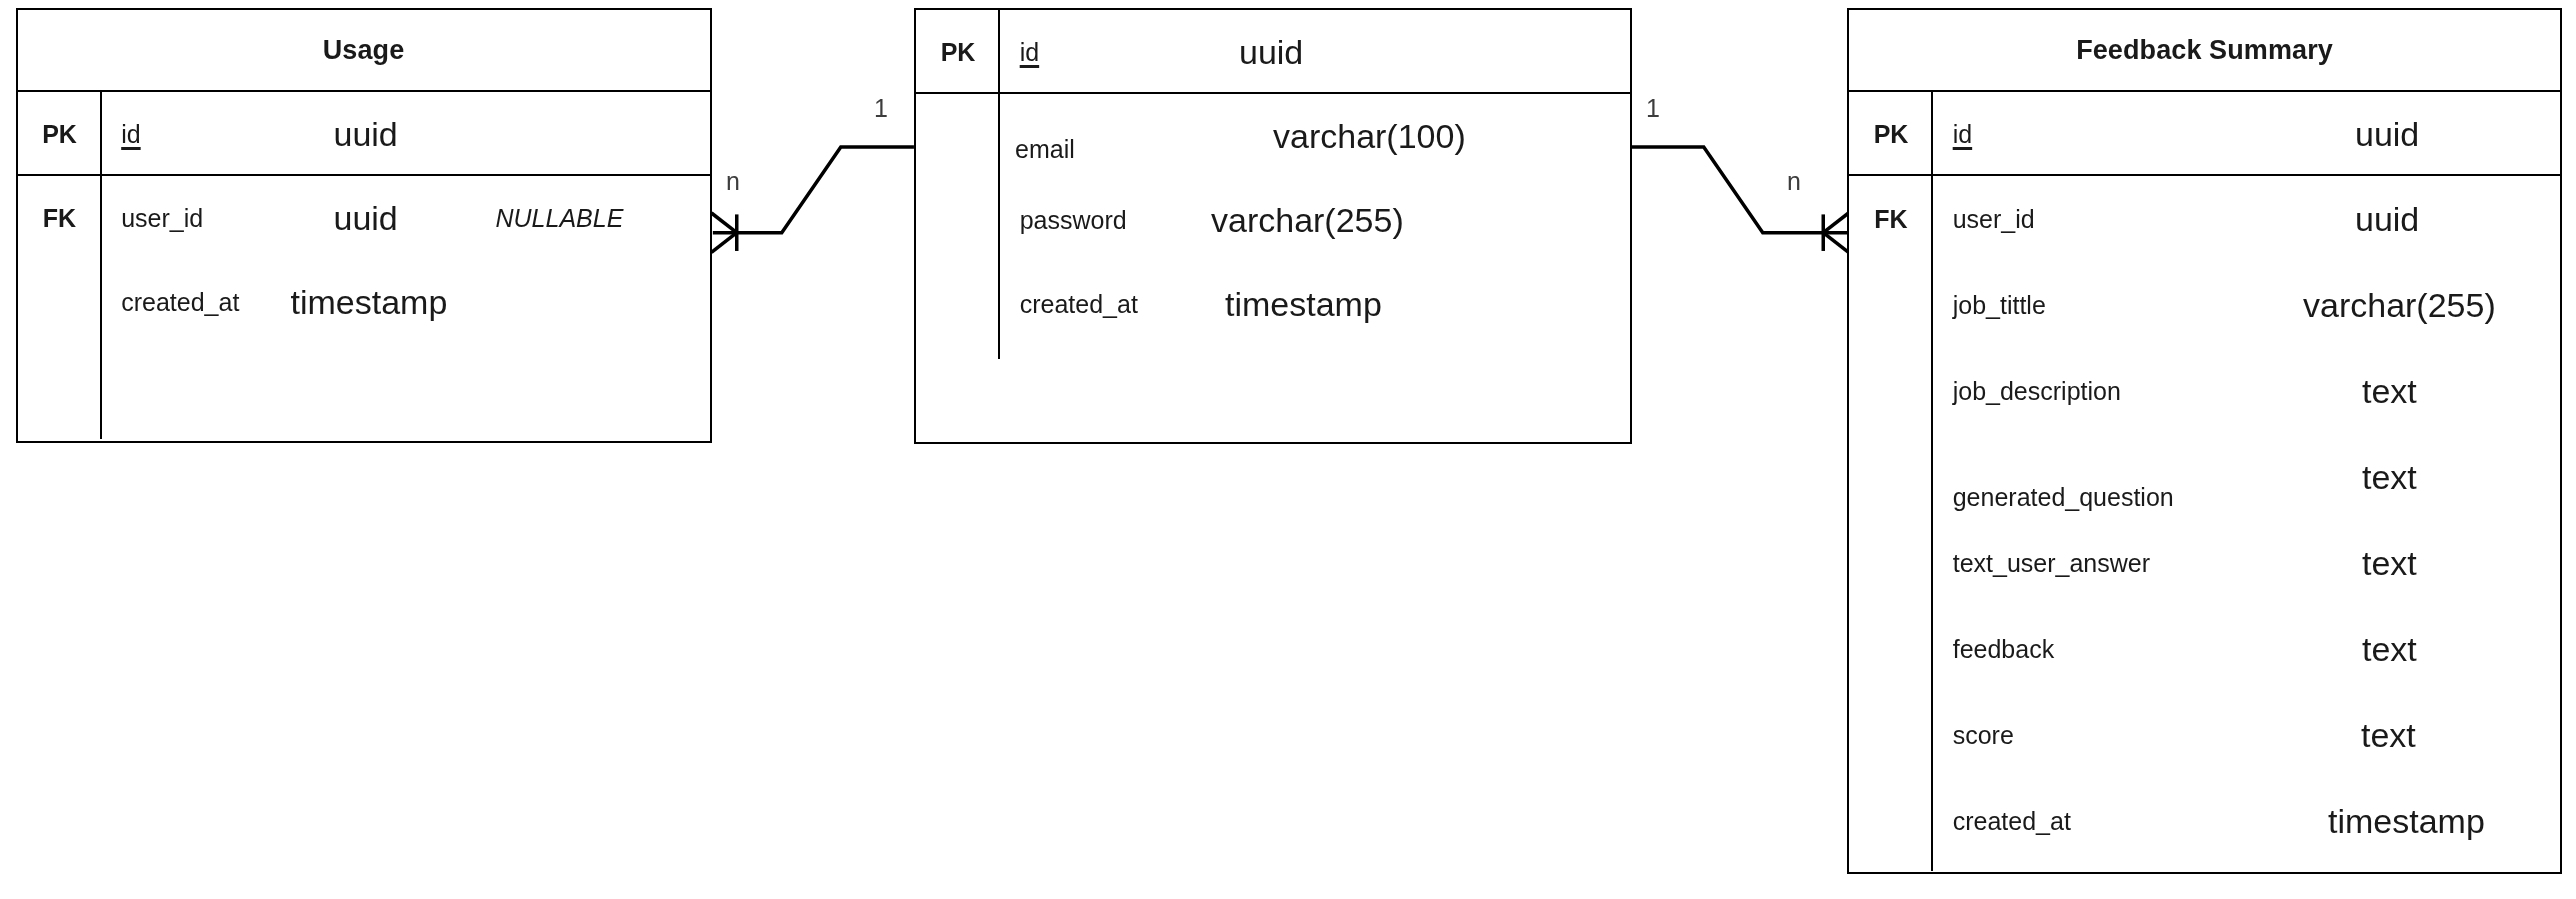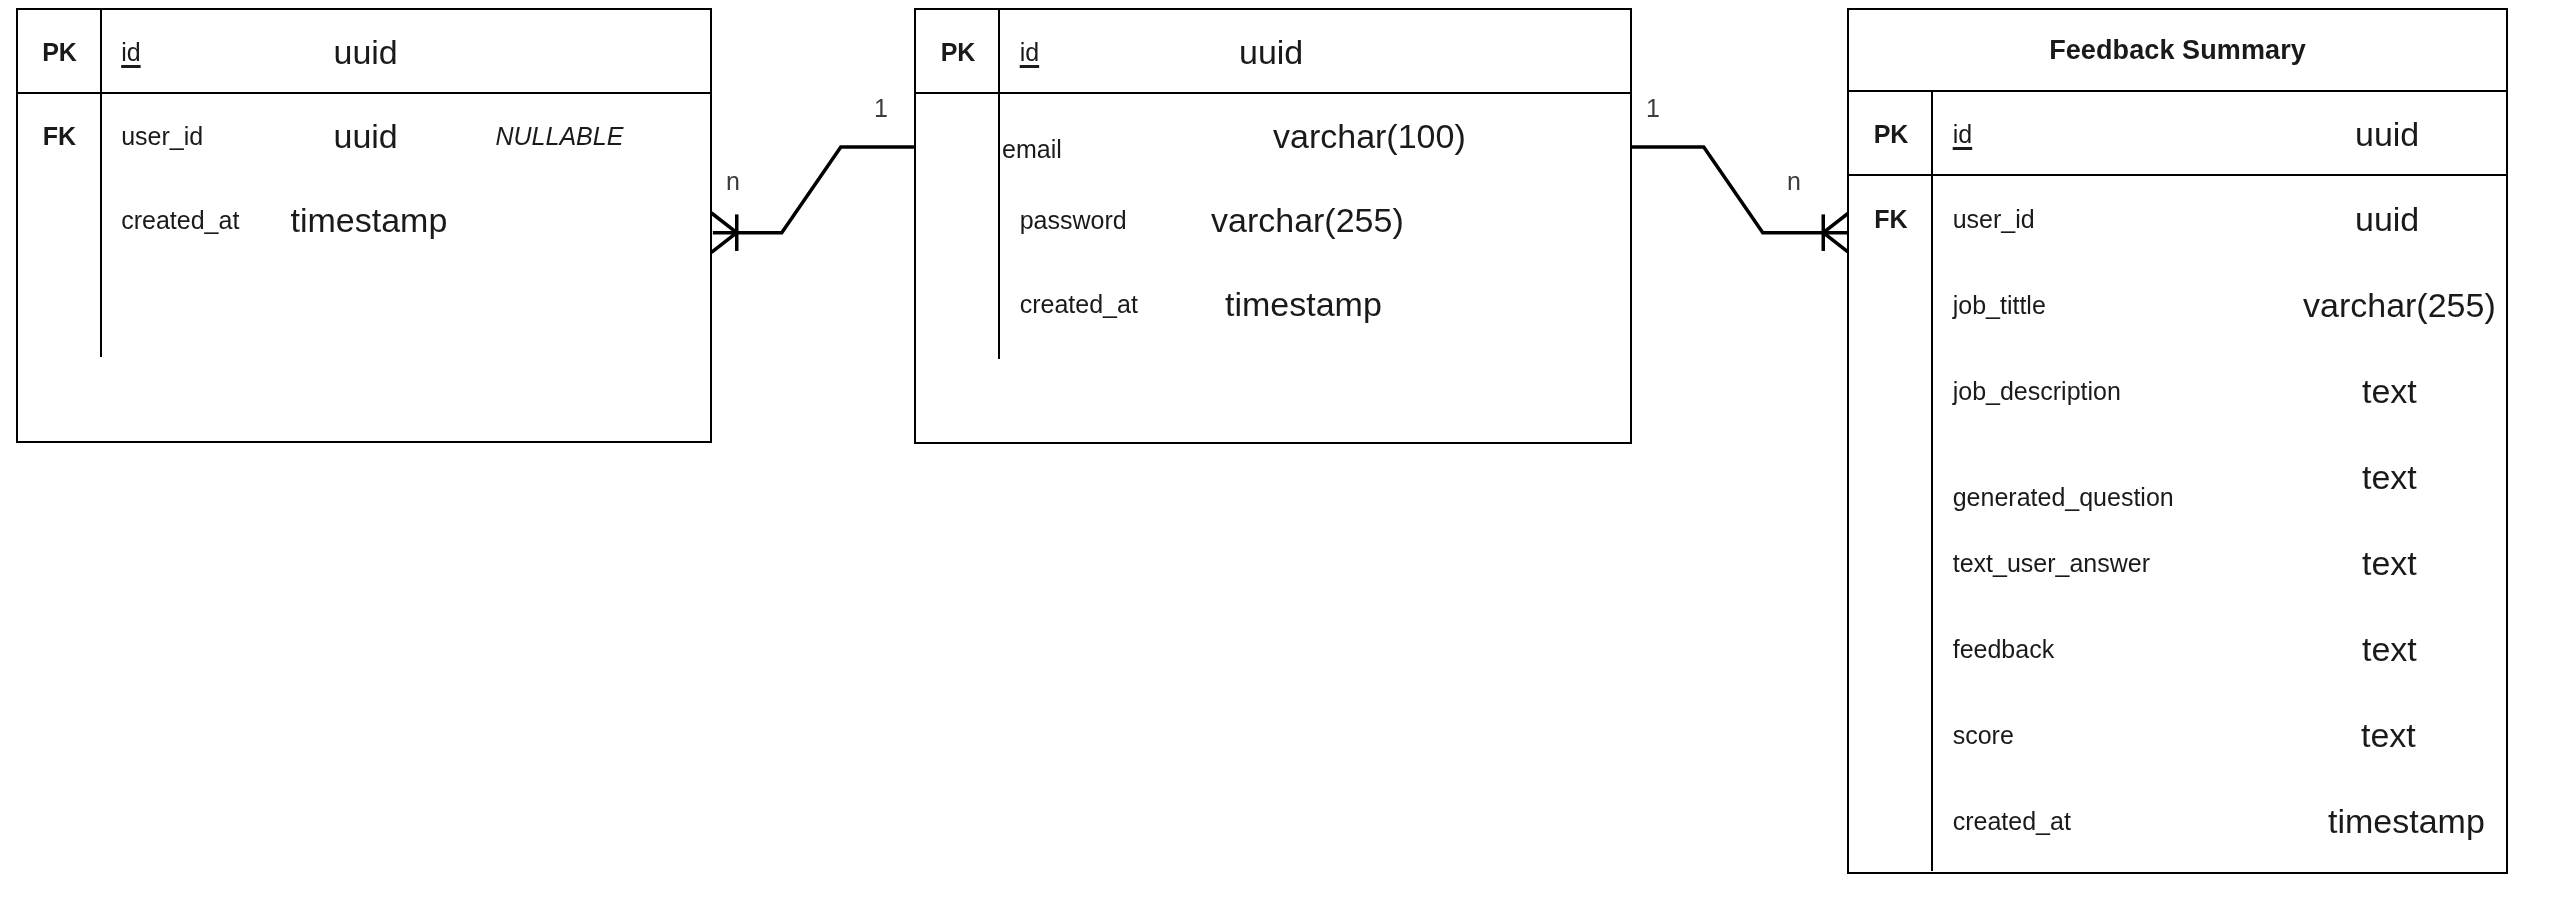--- a/index.html
+++ b/index.html
@@ -164,20 +164,23 @@
     <g stroke="#000000" stroke-width="5" fill="none">
       <path d="M 282 150 L 318 122"></path>
       <path d="M 282 150 L 318 178"></path>
       <path d="M 282 124 L 282 176"></path>
     </g>
   </svg>
   <div class="card-label" style="left:1646px; top:94px;">1</div>
   <div class="card-label" style="left:1787px; top:167px;">n</div>
 
   <div class="entity" style="left:15.5px; top:8.4px; width:696px; height:435px;">
+    <div class="entity-header">
+      <span class="entity-title">Usage</span>
+    </div>
     <div class="entity-body" style="height:347px;">
       <div class="key-gutter"></div>
 
       <div class="pk-section">
         <div class="row">
           <div class="key-cell">PK</div>
           <div class="field-cell">
             <span class="field-name pk" style="left:19.7px;">id</span>
             <span class="field-type" style="left:232px;">uuid</span>
           </div>
@@ -215,21 +218,21 @@
             <span class="field-name pk" style="left:19.7px;">id</span>
             <span class="field-type" style="left:239px;">uuid</span>
           </div>
         </div>
       </div>
 
       <div class="attr-section">
         <div class="row">
           <div class="key-cell blank"></div>
           <div class="field-cell">
-            <span class="field-name" style="left:2px;margin-top:26px;">email</span>
+            <span class="field-name" style="left:15px;margin-top:26px;">email</span>
             <span class="field-type" style="left:225px;margin-left:48px;">varchar(100)</span>
           </div>
         </div>
         <div class="row">
           <div class="key-cell blank"></div>
           <div class="field-cell">
             <span class="field-name" style="left:19.7px;">password</span>
             <span class="field-type" style="left:211px;">varchar(255)</span>
           </div>
         </div>
@@ -237,21 +240,21 @@
           <div class="key-cell blank"></div>
           <div class="field-cell">
             <span class="field-name" style="left:19.7px;">created_at</span>
             <span class="field-type" style="left:225px;">timestamp</span>
           </div>
         </div>
       </div>
     </div>
   </div>
 
-  <div class="entity" style="left:1847px; top:8.4px; width:661px; height:866px;">
+  <div class="entity" style="left:1847px; top:8.4px; width:715px; height:866px;">
     <div class="entity-header">
       <span class="entity-title">Feedback Summary</span>
     </div>
     <div class="entity-body" style="height:779px;">
       <div class="key-gutter"></div>
 
       <div class="pk-section">
         <div class="row">
           <div class="key-cell">PK</div>
           <div class="field-cell">

